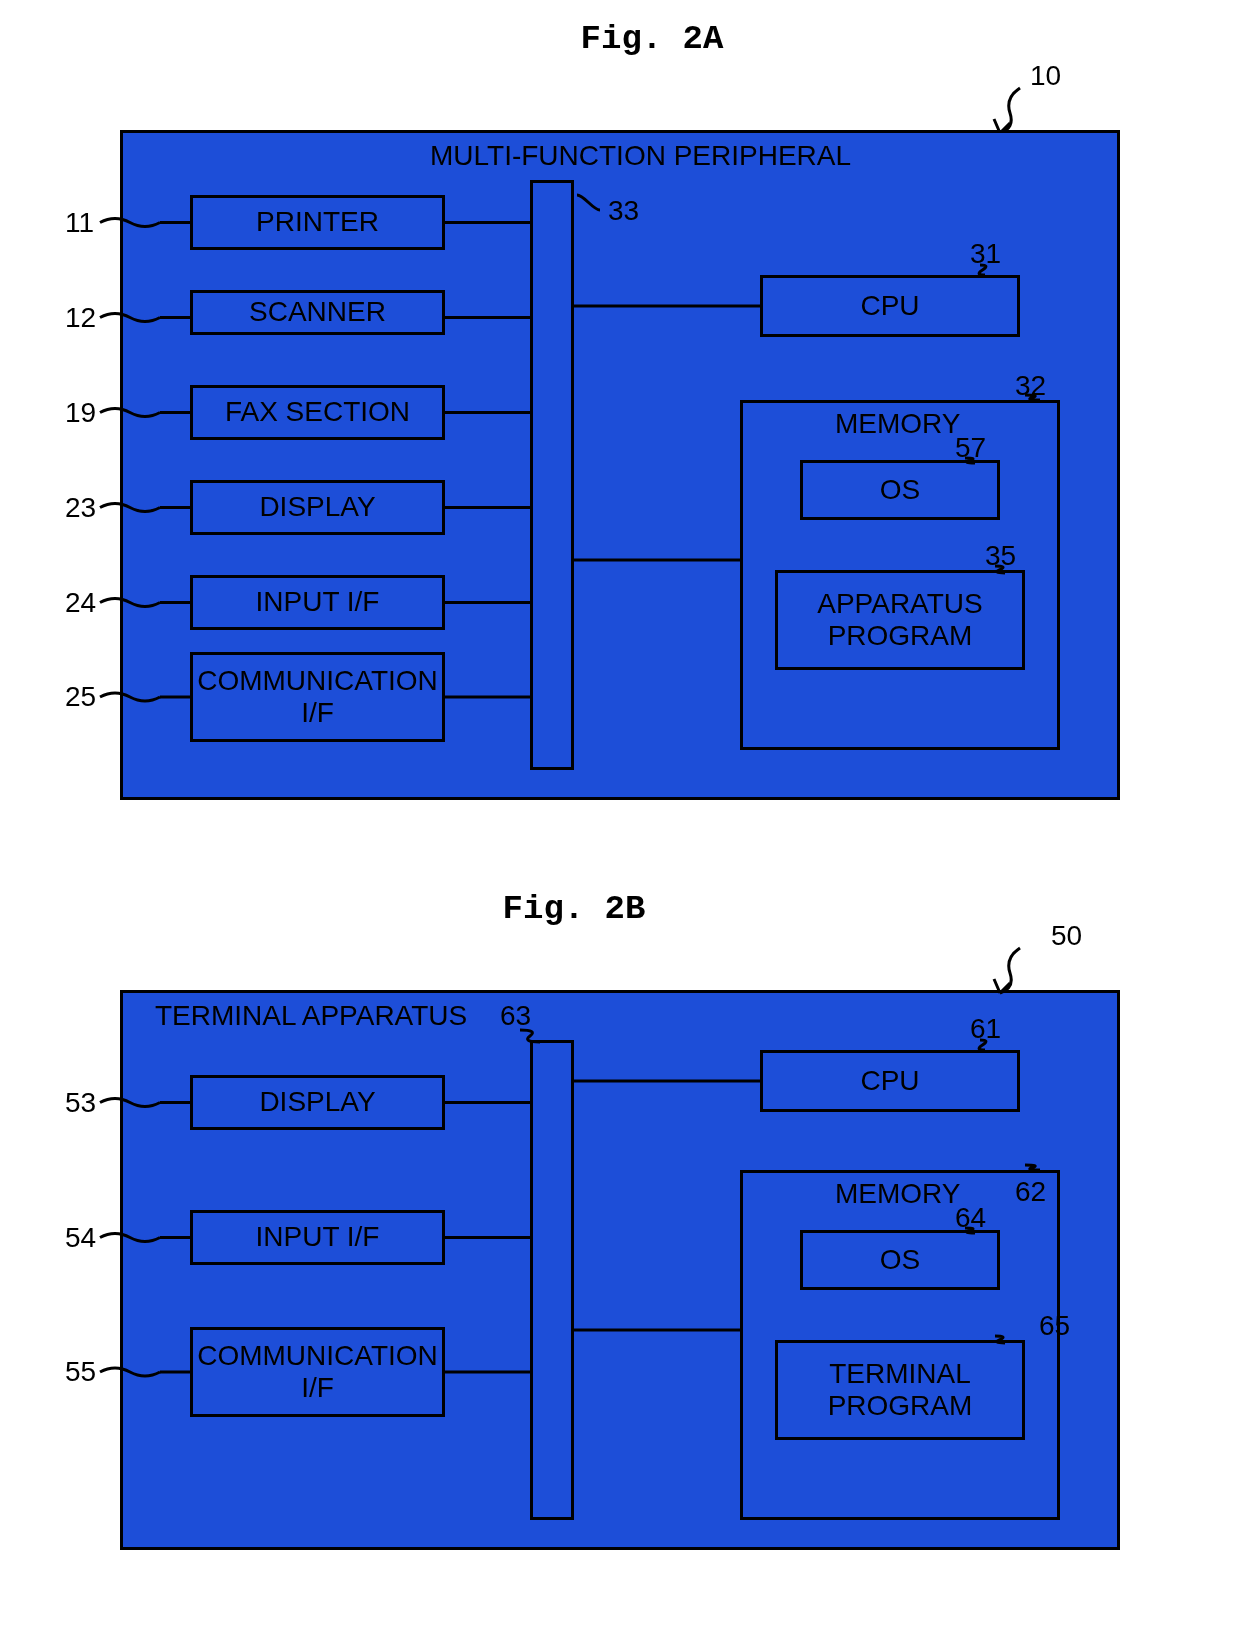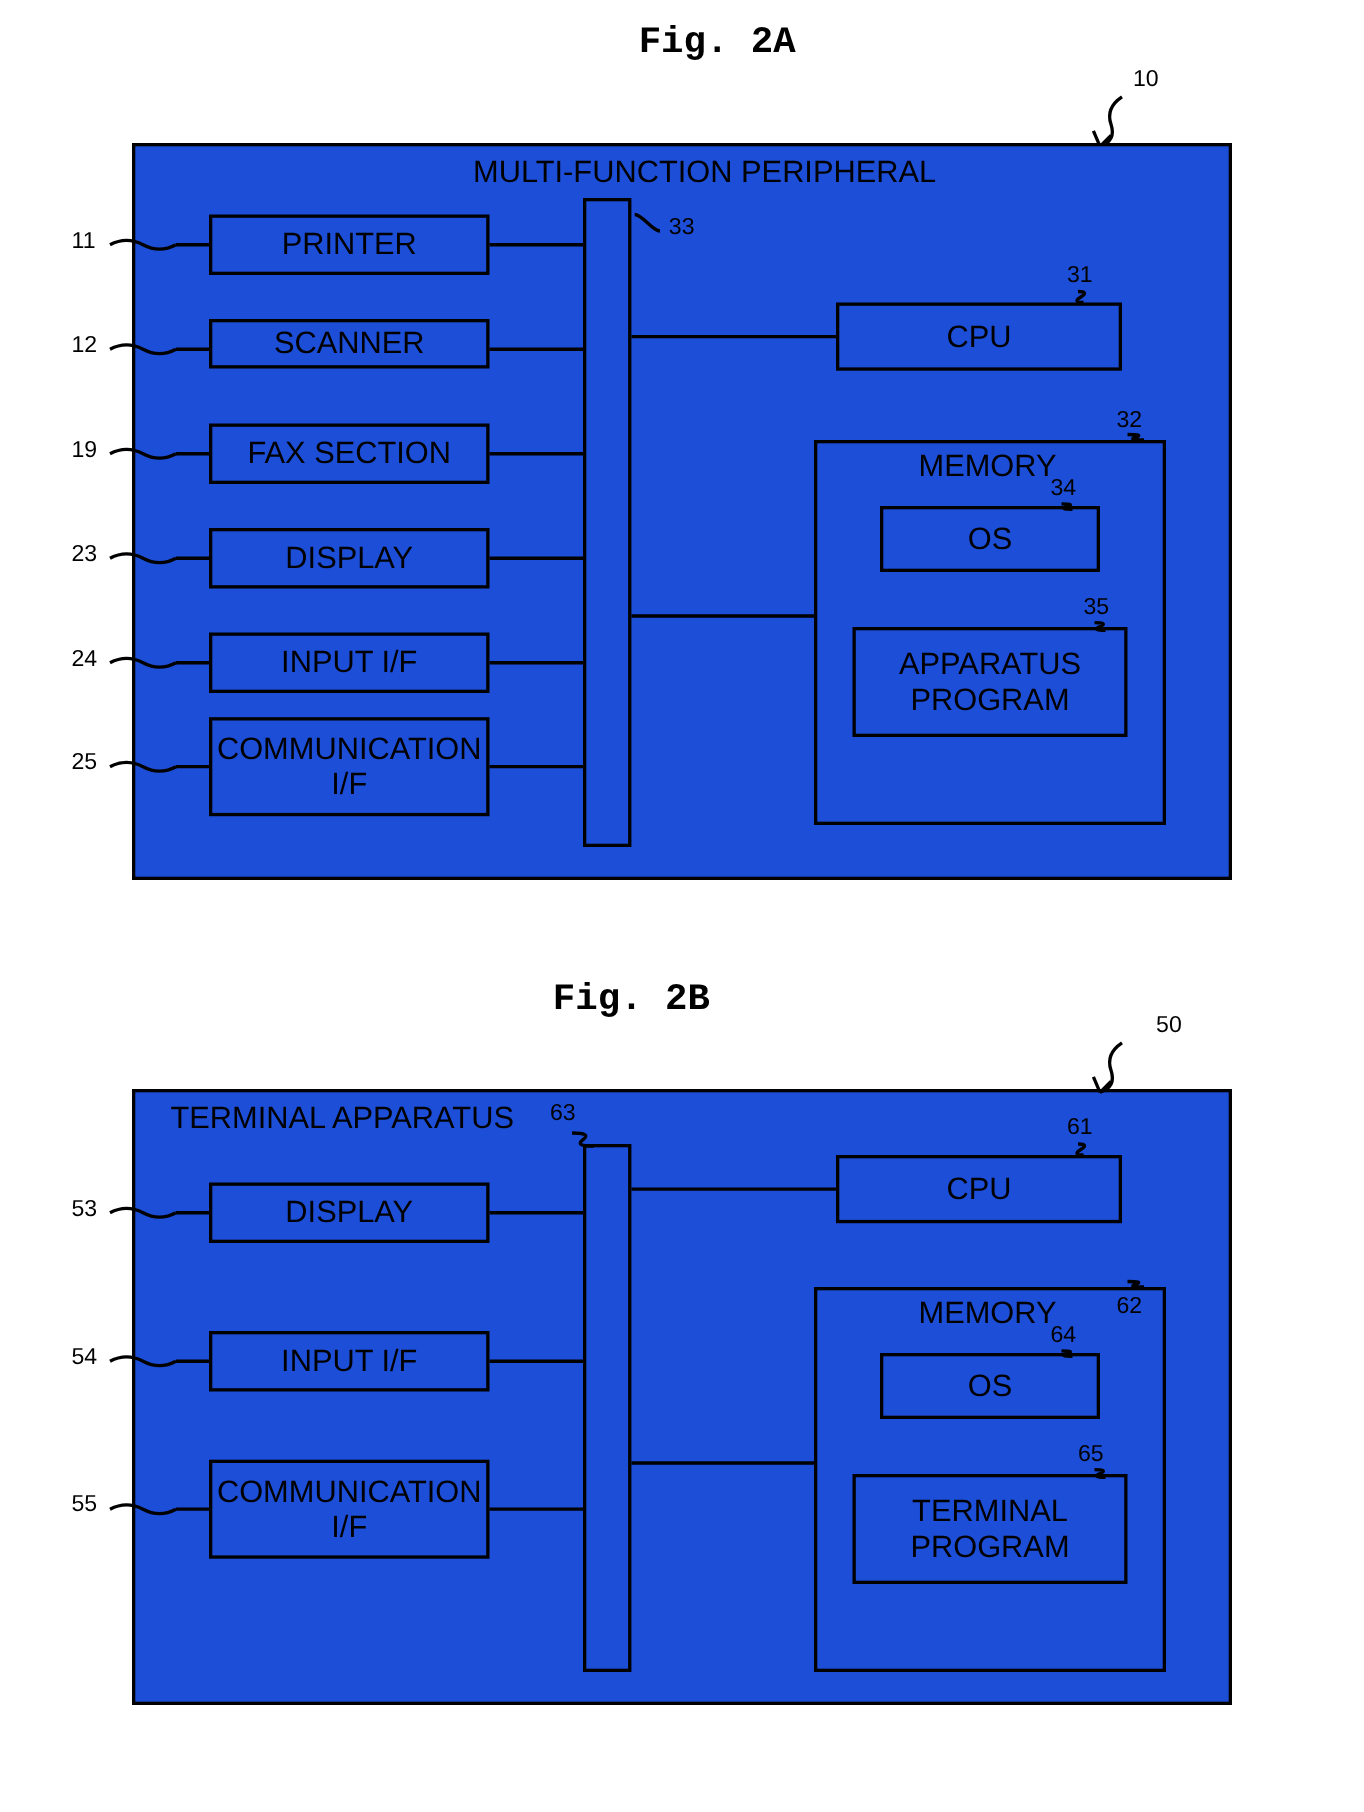--- a/index.html
+++ b/index.html
@@ -33,21 +33,21 @@
   .center-text {
     display: flex;
     align-items: center;
     justify-content: center;
     text-align: center;
     font-size: 28px;
     line-height: 1.15;
   }
   .ref {
     position: absolute;
-    font-size: 21px;
+    font-size: 28px;
   }
   svg.overlay {
     position: absolute;
     left: 0; top: 0;
     pointer-events: none;
   }
 </style>
 </head>
 <body>
 
@@ -71,21 +71,21 @@
 </div>
 <div class="ref" style="left:970px; top:238px;">31</div>
 
 <div class="box" style="left:740px; top:400px; width:320px; height:350px;"></div>
 <div class="label" style="left:835px; top:408px;">MEMORY</div>
 <div class="ref" style="left:1015px; top:370px;">32</div>
 
 <div class="box center-text" style="left:800px; top:460px; width:200px; height:60px;">
   <span>OS</span>
 </div>
-<div class="ref" style="left:955px; top:432px;">34</div>
+<div class="ref" style="left:955px; top:432px;">57</div>
 
 <div class="box center-text" style="left:775px; top:570px; width:250px; height:100px;justify-content:center;">
   <span style="white-space:pre-line;">APPARATUS
 PROGRAM</span>
 </div>
 <div class="ref" style="left:985px; top:540px;">35</div>
 
 <div class="fig-title" style="position:absolute; left:0; width:1084px; top:880px;margin-top:10px;">Fig. 2B</div>
 
 <div class="ref" style="left:1030px; top:920px;margin-left:21px;">50</div>
@@ -107,21 +107,21 @@
 
 <div class="box center-text" style="left:800px; top:1230px; width:200px; height:60px;">
   <span>OS</span>
 </div>
 <div class="ref" style="left:955px; top:1202px;">64</div>
 
 <div class="box center-text" style="left:775px; top:1340px; width:250px; height:100px;">
   <span style="white-space:pre-line;">TERMINAL
 PROGRAM</span>
 </div>
-<div class="ref" style="left:980px; top:1310px;">65</div>
+<div class="ref" style="left:1039px; top:1310px;">65</div>
 
 <div id="figA-left-container">
     <div class="box center-text" style="left: 190px; top: 195px; width: 255px; height: 55px;">
       <span style="white-space: pre-line;">PRINTER</span>
     </div>
     <div class="ref" style="left: 65px; top: 206.5px;">11</div>
     <div class="box center-text" style="left: 190px; top: 290px; width: 255px; height: 45px;">
       <span style="white-space: pre-line;">SCANNER</span>
     </div>
     <div class="ref" style="left: 65px; top: 301.5px;">12</div>

